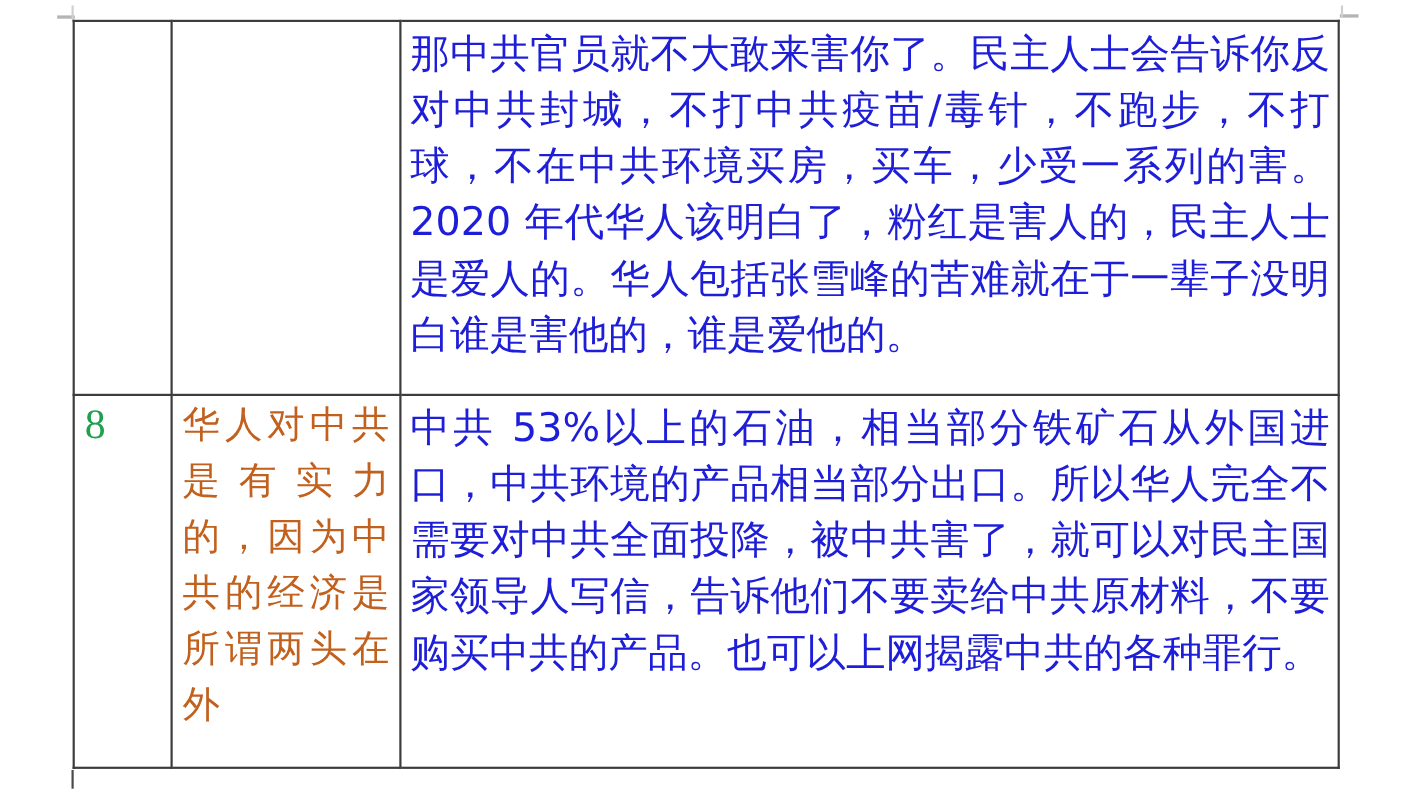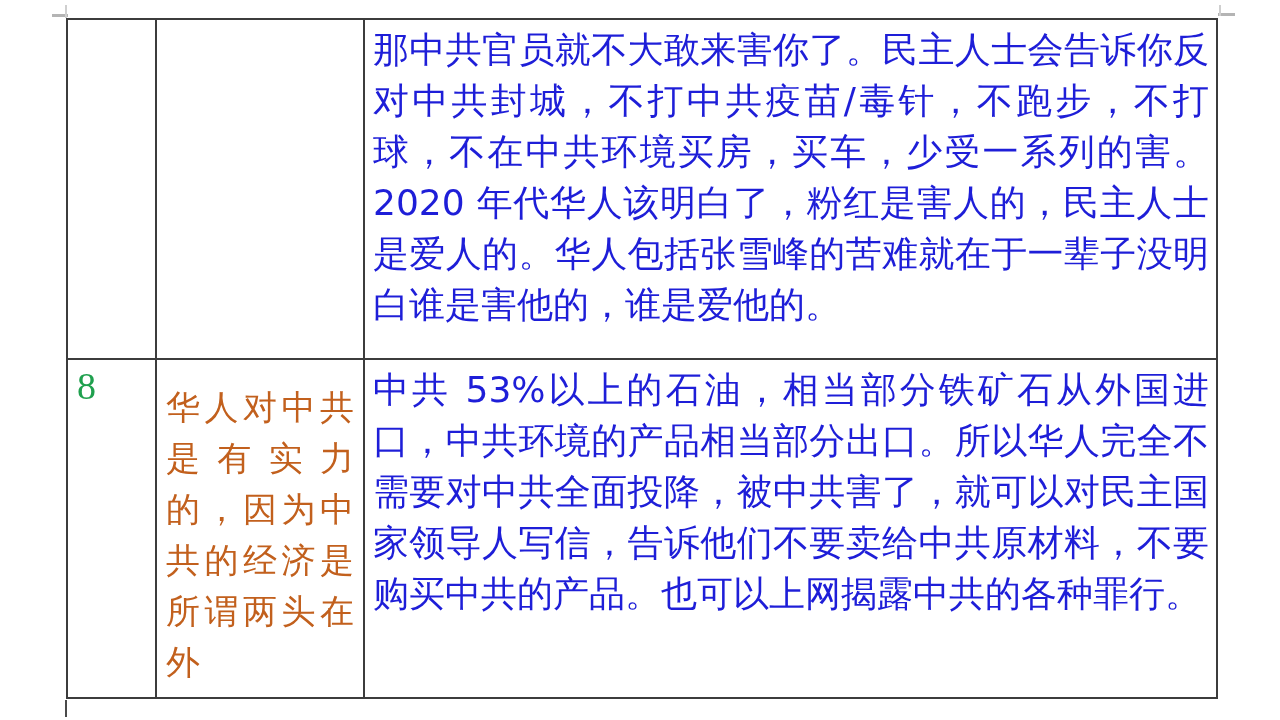--- a/index.html
+++ b/index.html
@@ -39,21 +39,21 @@
   .index-text {
     font-family: "Liberation Serif", serif;
     font-size: 38px;
     line-height: 46px;
     color: #1fa04e;
     padding: 2px 0 0 8px;
     display: block;
   }
   .topic-text {
     display: block;
-    padding: 21px 8px 0 8px;
+    padding: 0 8px 0 8px;
     font-size: 34px;
     line-height: 51px;
     color: #c2601d;
     text-align: justify;
     text-justify: inter-character;
     text-align-last: left;
   }
   .content-text {
     display: block;
     padding: 3px 6px 0 7px;

